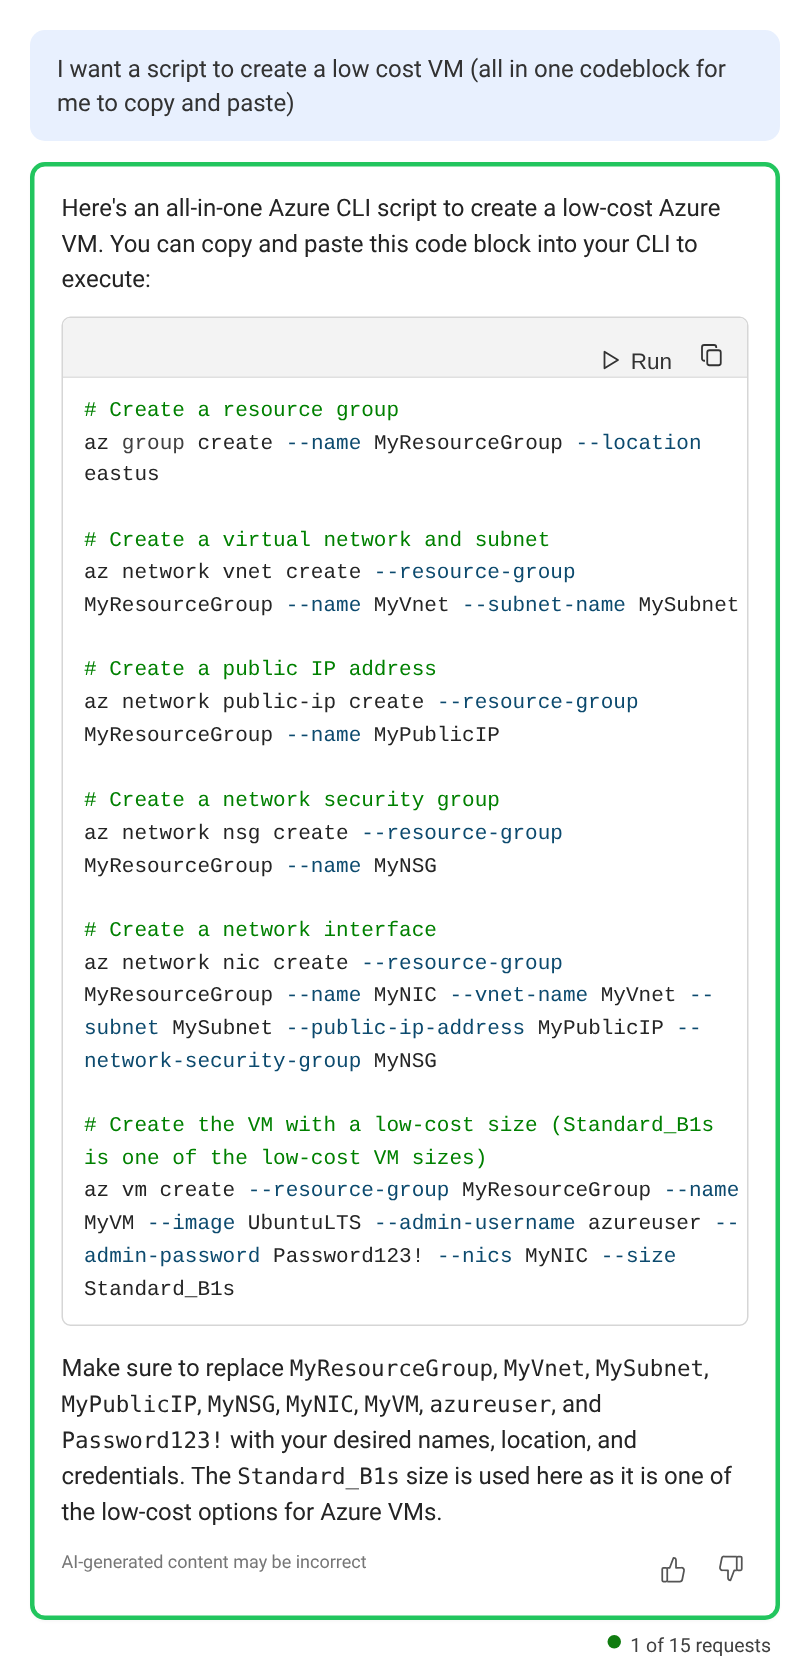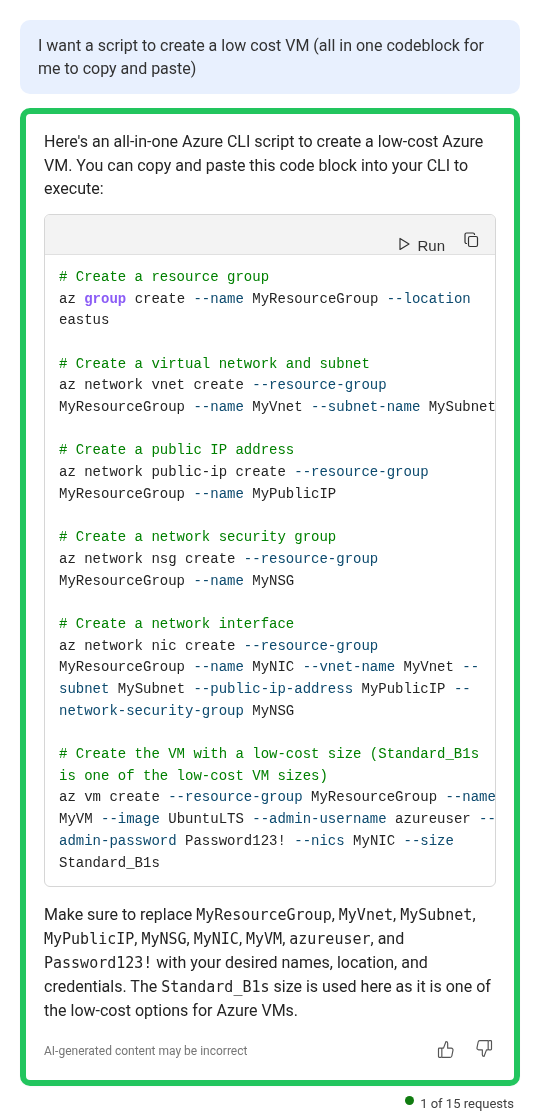--- a/index.html
+++ b/index.html
@@ -15,21 +15,21 @@
       background: #e8f0fe;
       border-radius: 10px;
       padding: 14px 18px;
       margin-bottom: 14px;
       font-size: 16px;
       line-height: 1.45;
       color: #323232;
     }
     .assistant-card {
       background: #fff;
-      border: 6px solid #22c55e;
+      border: 3px solid #22c55e;
       border-radius: 10px;
       padding: 16px 18px;
       box-shadow: 0 1px 2px rgba(0,0,0,0.03);
     }
     .response-intro {
       font-size: 16px;
       line-height: 1.45;
       margin-bottom: 14px;
     }
     .code-block {
@@ -67,33 +67,33 @@
     }
     .code-content {
       padding: 12px 14px;
       font-family: "SFMono-Regular", Consolas, "Liberation Mono", Menlo, monospace;
       font-size: 14px;
       line-height: 1.55;
       white-space: pre;
       overflow-x: hidden;
     }
     .tok-comment { color: #008000; }
-    .tok-keyword { color: #8b5cf6; font-weight: bold; }
+    .tok-keyword { color: #404040; }
     .tok-flag { color: #0c4a6e; }
     .response-outro {
       font-size: 16px;
       line-height: 1.5;
     }
     .response-outro code {
       font-family: "SFMono-Regular", Consolas, monospace;
       font-size: 15px;
     }
     .footer {
       display: flex;
-      align-items: center;
+      align-items: flex-start;
       margin-top: 14px;
       font-size: 12px;
       color: #767676;
     }
     .footer-grow { flex: 1; }
     .feedback-btns { display: flex; gap: 14px; margin-left: 8px; }
     .feedback-btns button { background: none; border: none; cursor: pointer; padding: 2px; }
     .requests-bar {
       display: flex;
       justify-content: flex-end;

